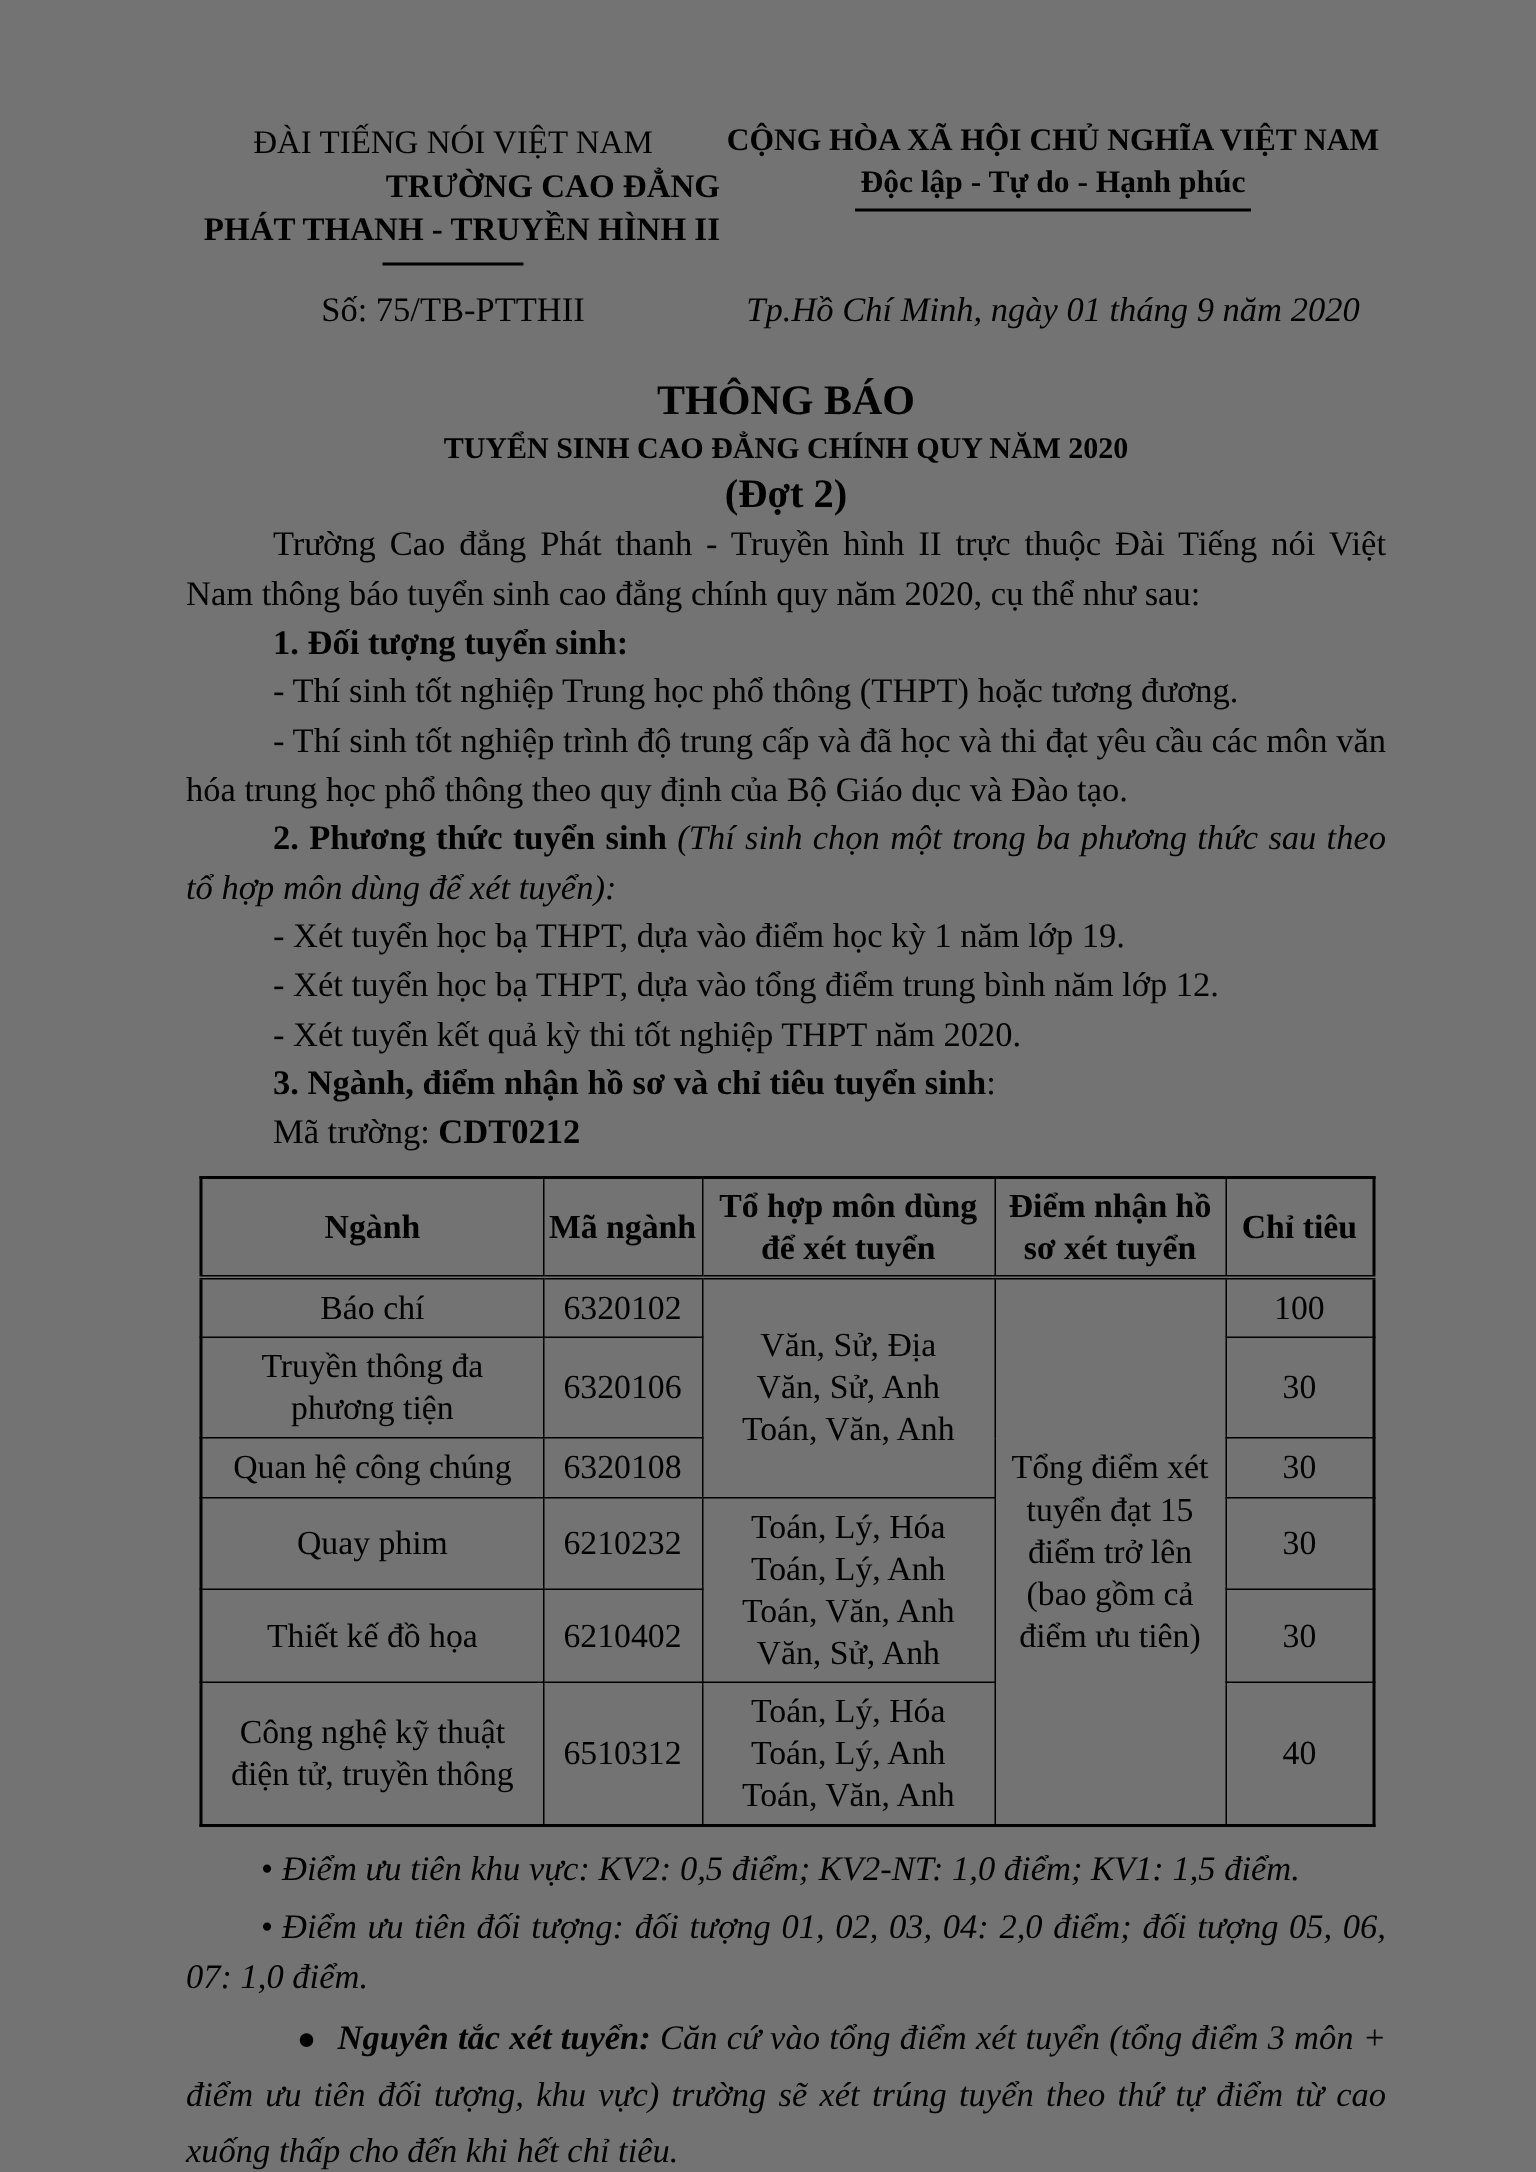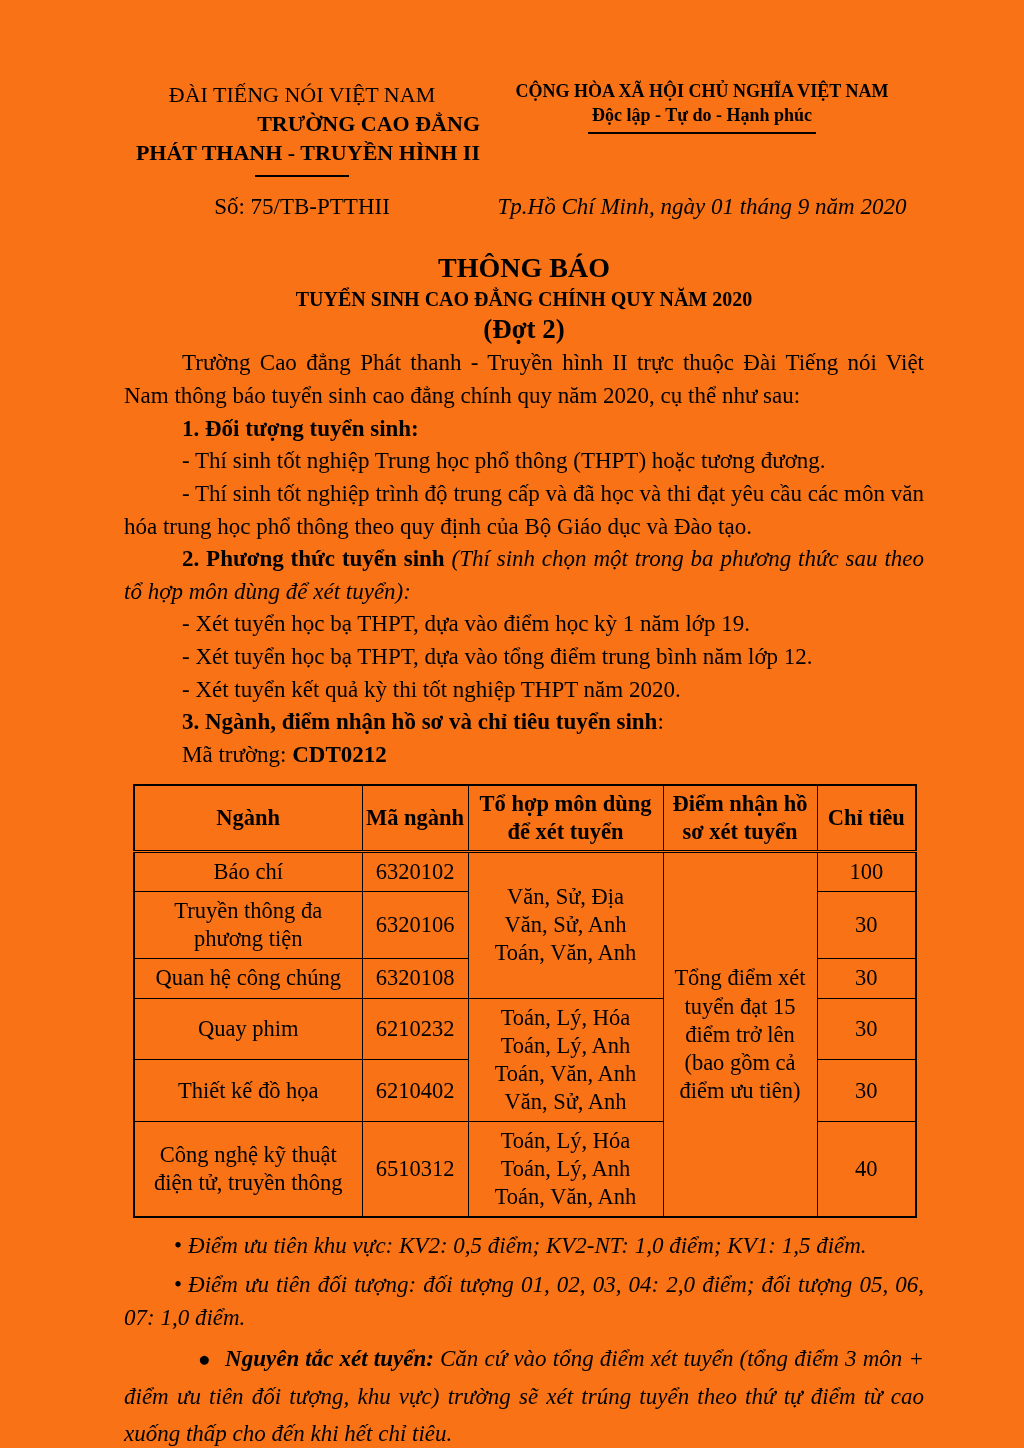--- a/index.html
+++ b/index.html
@@ -1,30 +1,30 @@
 <!DOCTYPE html>
 <html><head>
 <meta charset="utf-8">
 <style>
   html,body { margin:0; padding:0; background:#ffffff; }
   .page {
     width:1024px; height:1448px; box-sizing:border-box;
-    background:#f97316; color:#000;
+    background:#737373; color:#000;
     font-family:"Liberation Serif","DejaVu Serif",serif;
     font-size:23px; line-height:1.42;
     padding:80px 100px 30px 124px;
     overflow:hidden;
   }
   .bold { font-weight:bold; }
   .italic { font-style:italic; }
 
   
   .hdr { display:flex; }
   .hdr-left  { width:44.5%; text-align:center; font-size:22px; line-height:1.32; }
-  .hdr-right { width:55.5%; text-align:center; font-size:18px; line-height:1.32; }
+  .hdr-right { width:55.5%; text-align:center; font-size:21px; line-height:1.32; }
   .hdr-left .l1 { font-weight:normal; }
   .hdr-left .l2, .hdr-left .l3 { font-weight:bold;text-align:right; }
   .rule-left { width:94px; border-top:2px solid #000; margin:8px auto 0; }
   .motto { display:inline-block; font-weight:bold; border-bottom:2px solid #000; padding:0 4px 4px; }
   .hdr2 { display:flex; margin-top:14px; }
   .hdr2 .c1 { width:44.5%; text-align:center; }
   .hdr2 .c2 { width:55.5%; text-align:center; font-style:italic; }
 
   
   .title-block { text-align:center; margin-top:26px; line-height:1.3; }

